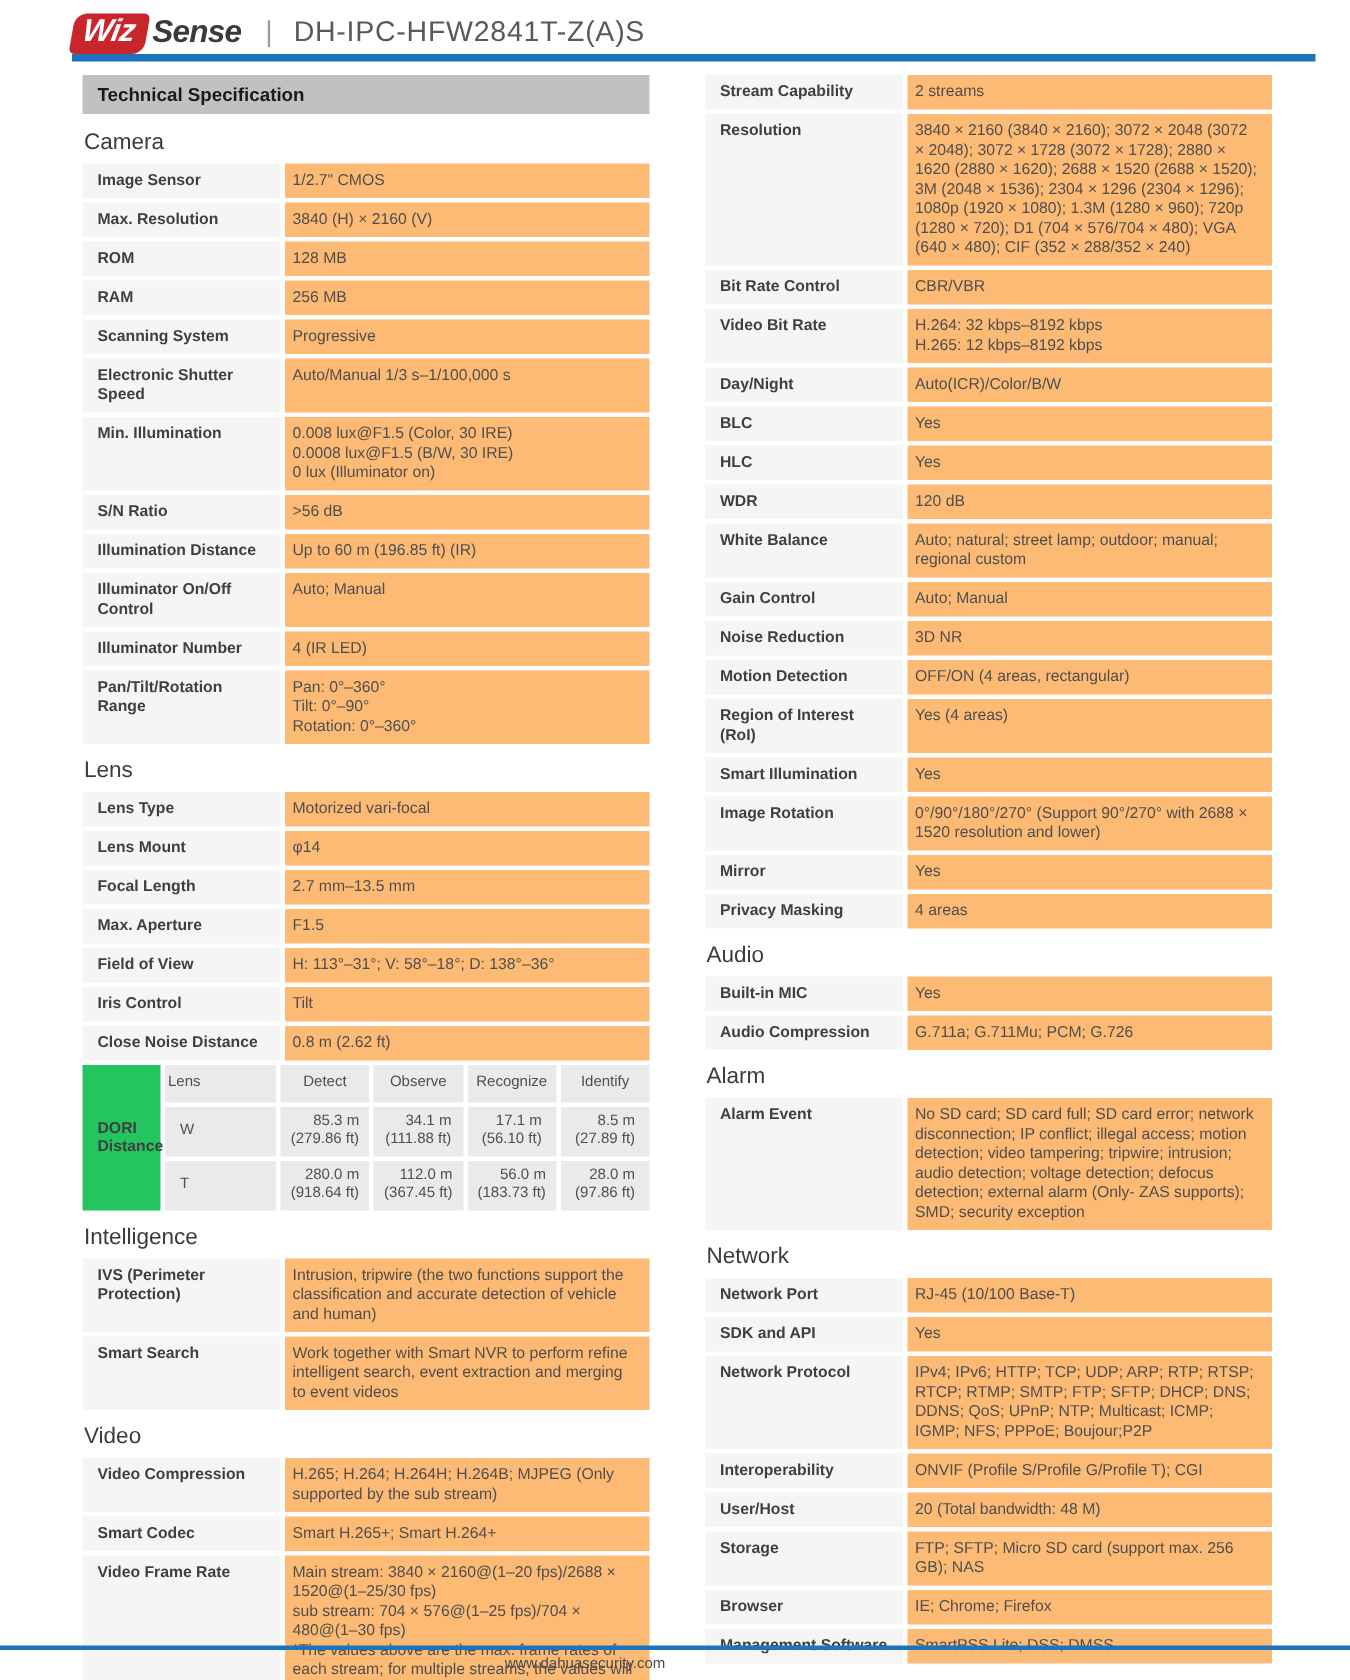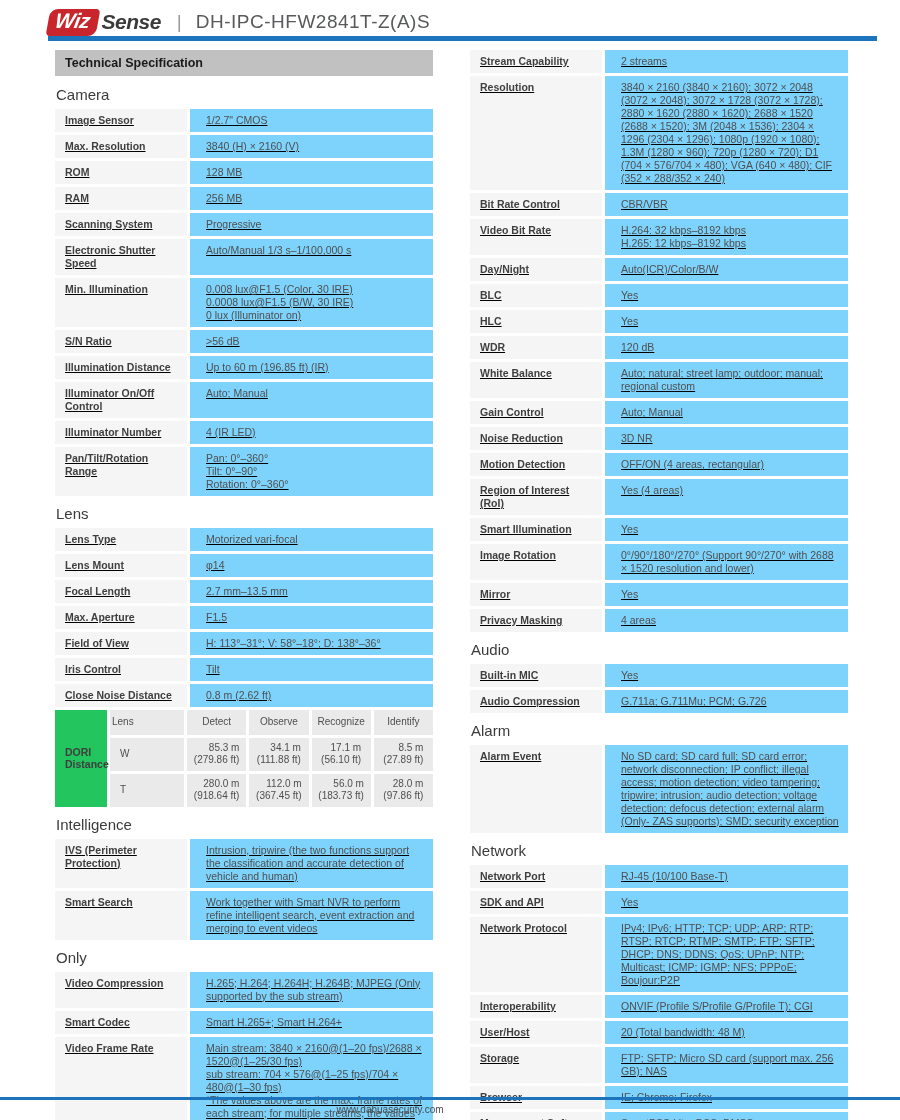--- a/index.html
+++ b/index.html
@@ -20,25 +20,25 @@
   
   .content { position:absolute; top:50px; left:55px; width:793px; display:flex; gap:37px; }
   .spec-col { width:378px; flex:0 0 378px; }
 
   .spec-title-bar { background:#C1C1C1; height:26px; display:flex; align-items:center;
                     padding-left:10px; margin-bottom:4px; }
   .spec-title-bar span { font-size:12.5px; font-weight:bold; color:#1a1a1a; }
 
   .section-title { font-size:15px; color:#3b3b3b; font-weight:400; padding:6px 0 6px 1px; }
 
-  .spec-row { display:flex; gap:3px; margin-bottom:3px;text-decoration:underline; }
+  .spec-row { display:flex; gap:3px; margin-bottom:3px; }
   .spec-label { width:132px; flex:0 0 132px; background:#F5F5F5; color:#3f3f3f; font-weight:bold;
                 font-size:10.5px; line-height:13px; padding:5px 6px 5px 10px; box-sizing:border-box; }
-  .spec-value { flex:1; background:#7dd3fc; color:#4f4f4f; font-size:10.5px; line-height:13px;
-                padding:5px 8px 5px 16px; box-sizing:border-box; white-space:pre-line; }
+  .spec-value { flex:1; background:#fdba74; color:#4f4f4f; font-size:10.5px; line-height:13px;
+                padding:5px 8px 5px 5px; box-sizing:border-box; white-space:pre-line; }
 
   
   .dori { display:grid; grid-template-columns:52px 74px 1fr 1fr 1fr 1fr; gap:3px; margin-bottom:3px; }
   .dori-cell { background:#EAEAEA; color:#4f4f4f; font-size:10px; line-height:12.5px;
                display:flex; align-items:center; justify-content:center; text-align:right;
                padding:4px 2px; white-space:pre-line; box-sizing:border-box; }
   .dori-rowlabel { grid-row:1 / span 3; background:#22c55e; color:#3f3f3f; font-weight:bold;
                    font-size:10.5px; justify-content:flex-start; text-align:left; padding-left:10px; }
   .dori-namecol { justify-content:flex-start; text-align:left; padding-left:10px; }
   .dori-head { padding:6px 2px; }
@@ -180,21 +180,21 @@
         </div>
         <div class="section-title">Intelligence</div>
         <div class="spec-row">
           <div class="spec-label">IVS (Perimeter Protection)</div>
           <div class="spec-value">Intrusion, tripwire (the two functions support the classification and accurate detection of vehicle and human)</div>
         </div>
         <div class="spec-row">
           <div class="spec-label">Smart Search</div>
           <div class="spec-value">Work together with Smart NVR to perform refine intelligent search, event extraction and merging to event videos</div>
         </div>
-        <div class="section-title">Only</div>
+        <div class="section-title">Video</div>
         <div class="spec-row">
           <div class="spec-label">Video Compression</div>
           <div class="spec-value">H.265; H.264; H.264H; H.264B; MJPEG (Only supported by the sub stream)</div>
         </div>
         <div class="spec-row">
           <div class="spec-label">Smart Codec</div>
           <div class="spec-value">Smart H.265+; Smart H.264+</div>
         </div>
         <div class="spec-row">
           <div class="spec-label">Video Frame Rate</div>

